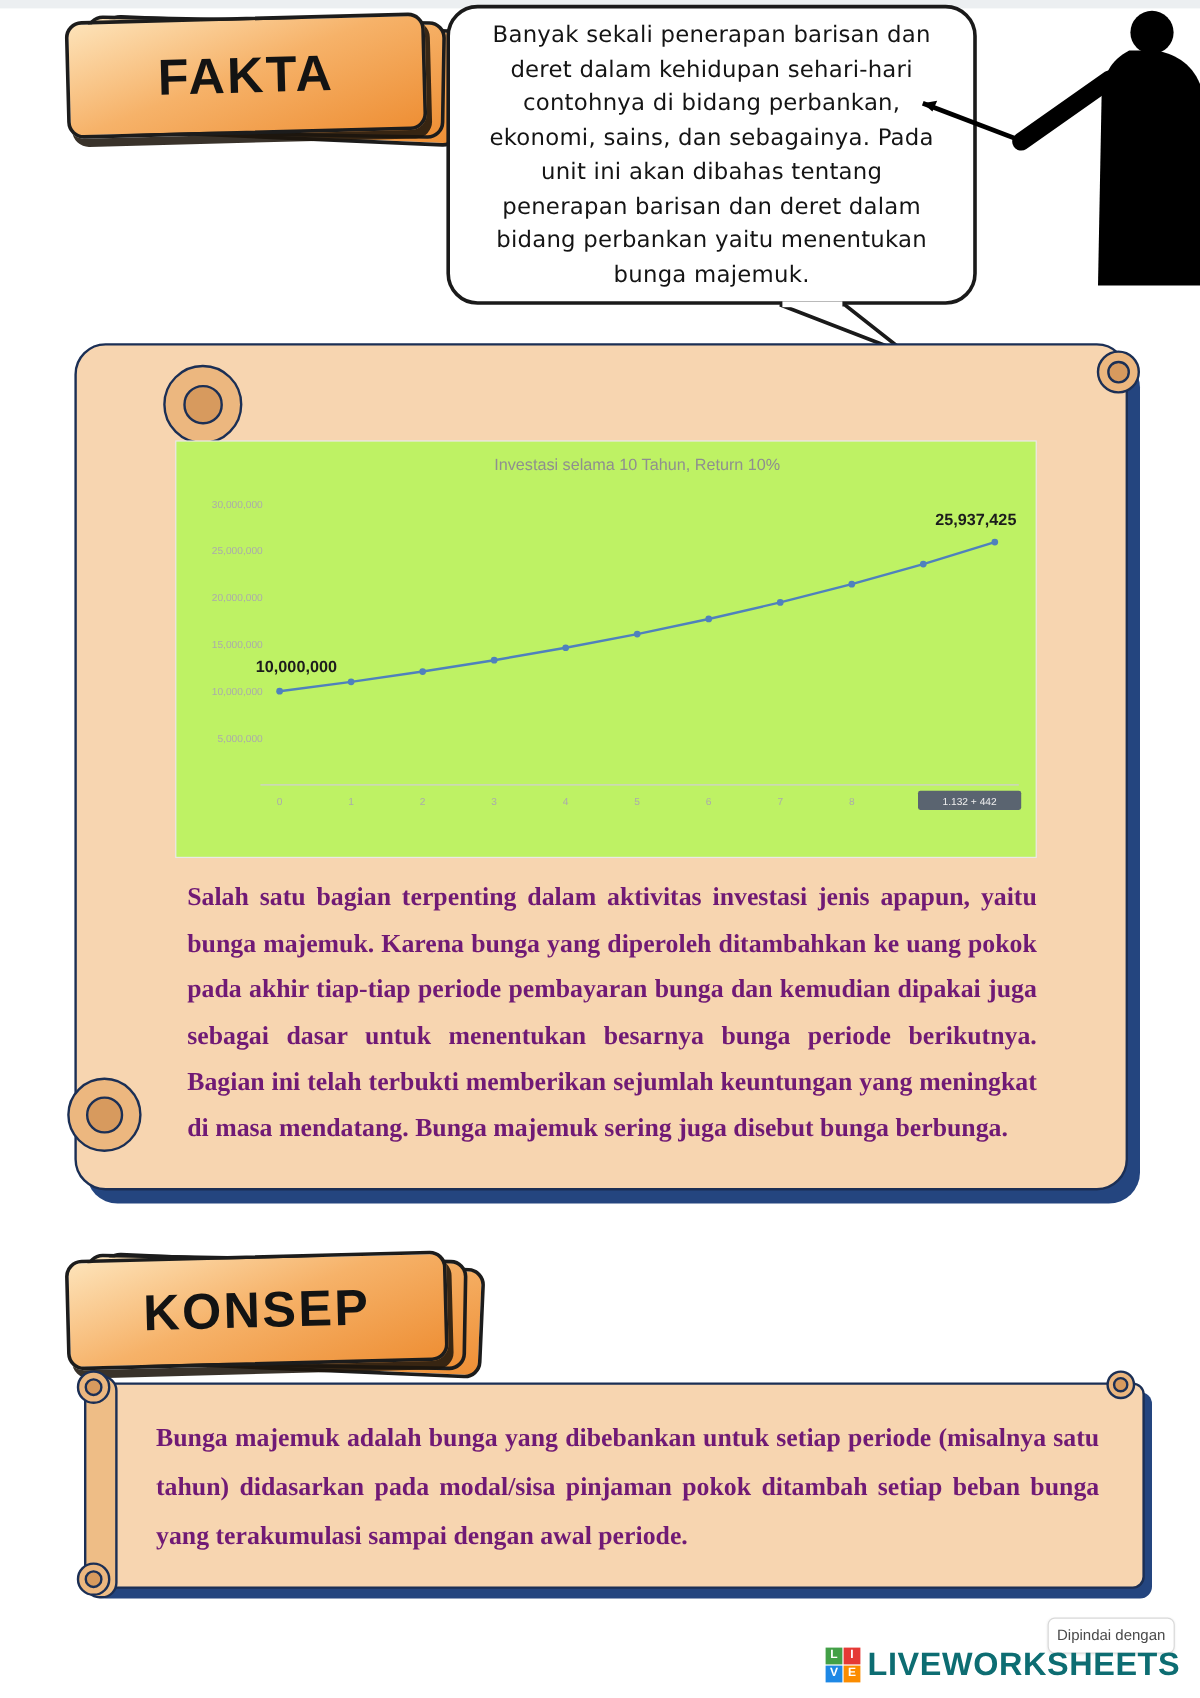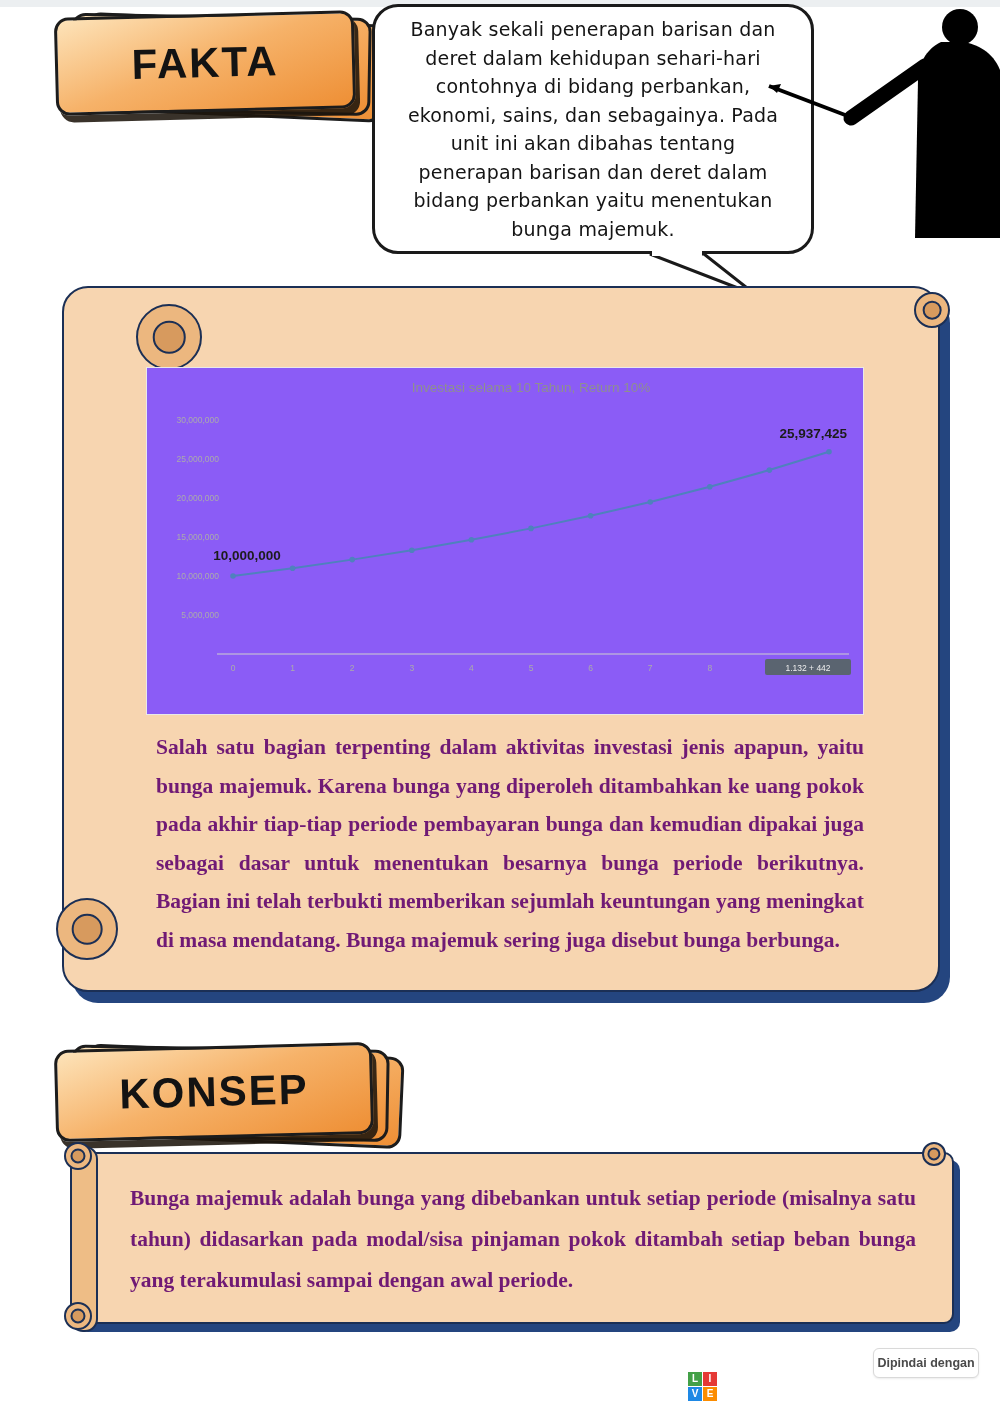--- a/index.html
+++ b/index.html
@@ -56,38 +56,38 @@
   .curl::after{
     content:"";position:absolute;left:50%;top:50%;transform:translate(-50%,-50%);
     width:46%;height:46%;border-radius:50%;background:#d79a5e;border:2px solid #1b2f55;
   }
   .left-roll{
     position:absolute;left:-4px;top:-8px;width:28px;height:186px;
     background:#eebd86;border:2.5px solid #1b2f55;border-radius:13px;
   }
 
   .chart-panel{
-    position:absolute;left:83px;top:80px;width:716px;height:346px;background:#8b5cf6;
+    position:absolute;left:83px;top:80px;width:716px;height:346px;background:#bef264;
     box-shadow:0 0 0 1px #e9e9e9;
   }
   .chart-panel svg{width:100%;height:100%;display:block;font-family:"Liberation Sans",sans-serif;}
 
   .para{
     position:absolute;font-family:"Liberation Serif",serif;font-weight:600;
     color:#701a75;text-align:justify;
   }
   .para1{left:92px;top:440px;width:708px;font-size:21.5px;line-height:38.5px;}
   .para2{left:56px;top:24px;width:786px;font-size:21.5px;line-height:41px;}
 
   
   .scan-badge{
     position:absolute;left:873px;top:1348px;width:106px;height:30px;
     background:#ffffff;border:1px solid #d9d9d9;border-radius:6px;
     display:flex;align-items:center;justify-content:center;
-    font-size:12.5px;color:#4a4a4a;box-shadow:0 1px 2px rgba(0,0,0,0.08);z-index:2;font-weight:bold;
+    font-size:12.5px;color:#4a4a4a;box-shadow:0 1px 2px rgba(0,0,0,0.08);z-index:2;
   }
   .lw-logo{
     position:absolute;left:688px;top:1372px;display:flex;align-items:center;gap:6px;z-index:3;
   }
   .lw-blocks{display:grid;grid-template-columns:14px 14px;grid-auto-rows:14px;gap:1px;}
   .lw-block{
     display:flex;align-items:center;justify-content:center;
     color:#fff;font-size:10px;font-weight:800;line-height:1;
   }
   .lw-text{font-size:27px;font-weight:800;letter-spacing:0.5px;}
@@ -187,13 +187,14 @@
 <div class="scan-badge">
   <span>Dipindai dengan</span>
 </div>
 <div class="lw-logo">
   <div class="lw-blocks">
       <div class="lw-block" style="background: rgb(67, 160, 71);">L</div>
       <div class="lw-block" style="background: rgb(229, 57, 53);">I</div>
       <div class="lw-block" style="background: rgb(30, 136, 229);">V</div>
       <div class="lw-block" style="background: rgb(251, 140, 0);">E</div>
     </div>
+  <span class="lw-text" style="color: rgb(13, 109, 114);">LIVEWORKSHEETS</span>
 </div>
 
 </body></html>

